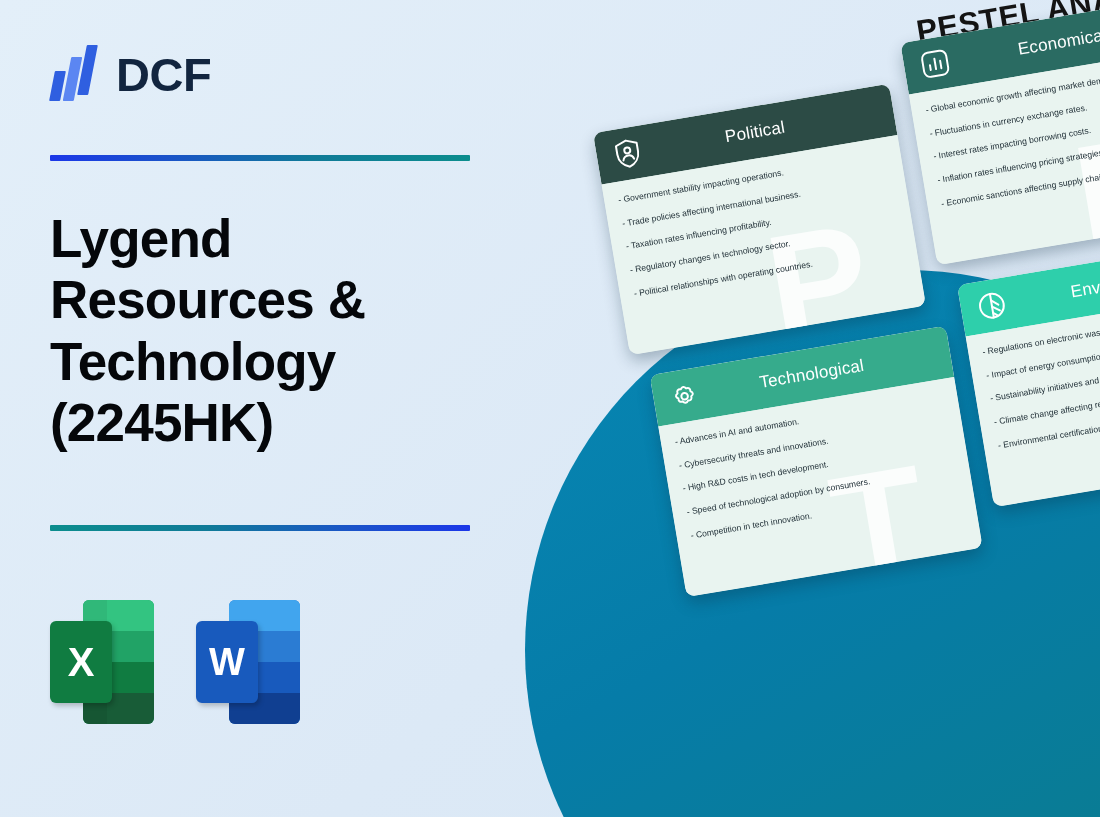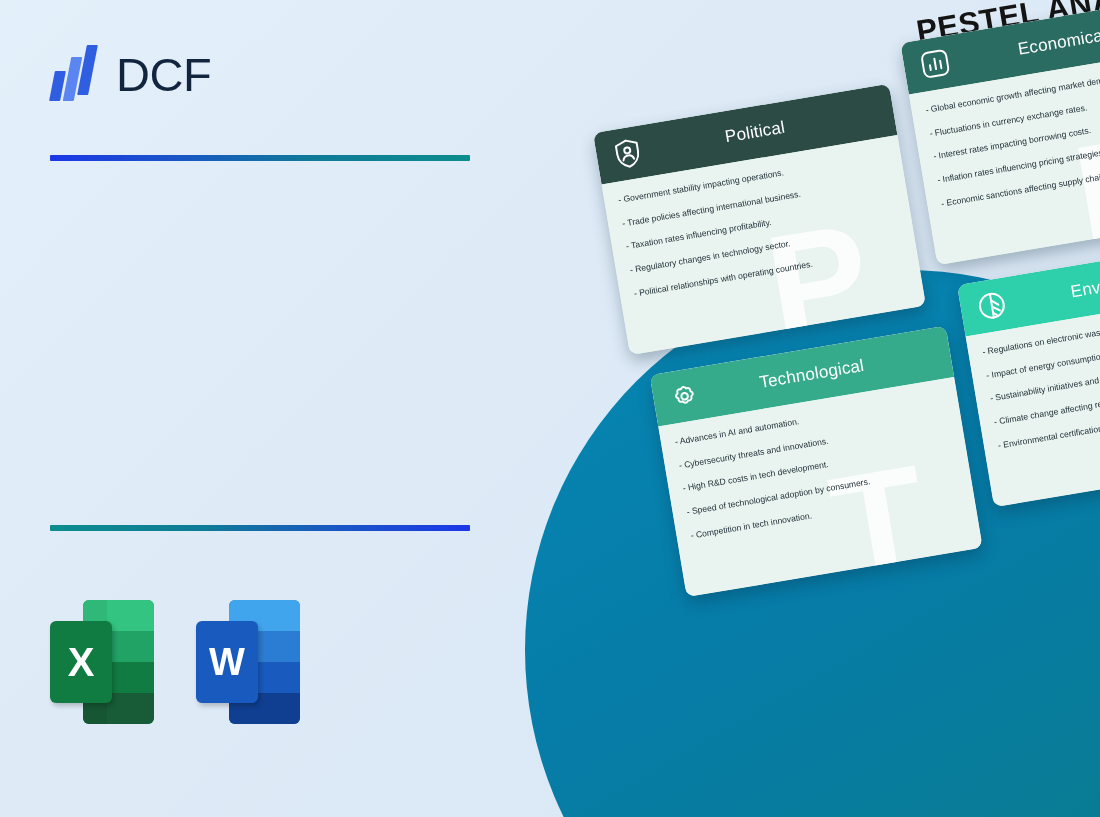--- a/index.html
+++ b/index.html
@@ -48,21 +48,21 @@
     position: absolute;
     display: block;
     transform: skewX(-11deg);
     border-radius: 1px;
   }
   .bar1 { left: 2px;  top: 28px; width: 11px; height: 30px; background: #2f5fe0; }
   .bar2 { left: 17px; top: 14px; width: 11px; height: 44px; background: #5b86f2; }
   .bar3 { left: 32px; top: 2px;  width: 11px; height: 50px; background: #2f5fe0; }
   .logo-text {
     font-size: 47px;
-    font-weight: 400;
+    font-weight: 700;
     color: #12253f;
     letter-spacing: -0.5px;
     line-height: 1;
   }
 
   .rule {
     position: absolute;
     left: 0;
     width: 420px;
     height: 6px;
@@ -260,20 +260,21 @@
       <div class="logo-mark">
         <i class="bar1"></i>
           <i class="bar2"></i>
           <i class="bar3"></i>
       </div>
       <div class="logo-text">DCF</div>
     </div>
 
     <div class="rule rule-top"></div>
 
+    <div class="company-title">Lygend Resources &amp; Technology (2245HK)</div>
 
     <div class="rule rule-bottom"></div>
 
     <div class="office-icons">
       <div class="office-icon">
         <div class="xl-sheet">
           <div class="r r1"></div>
             <div class="r r2"></div>
             <div class="r r3"></div>
             <div class="r r4"></div>

